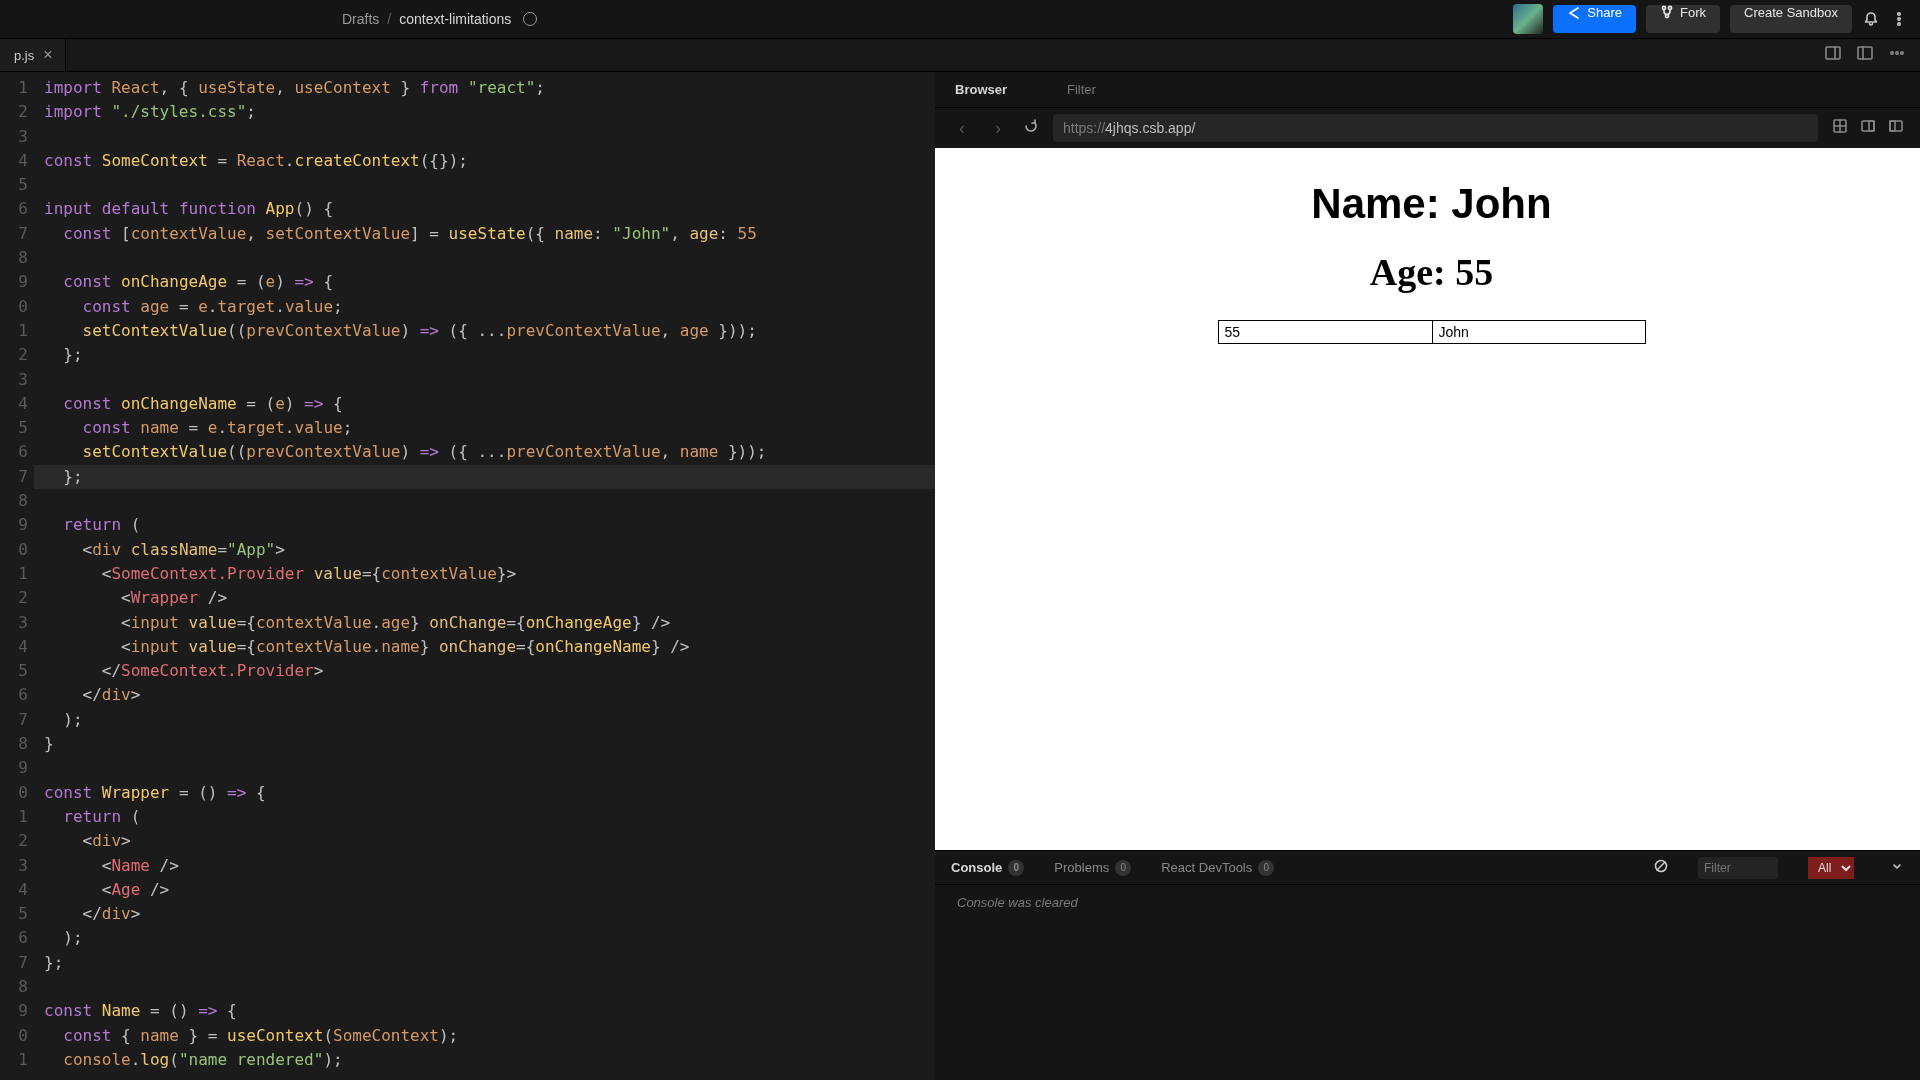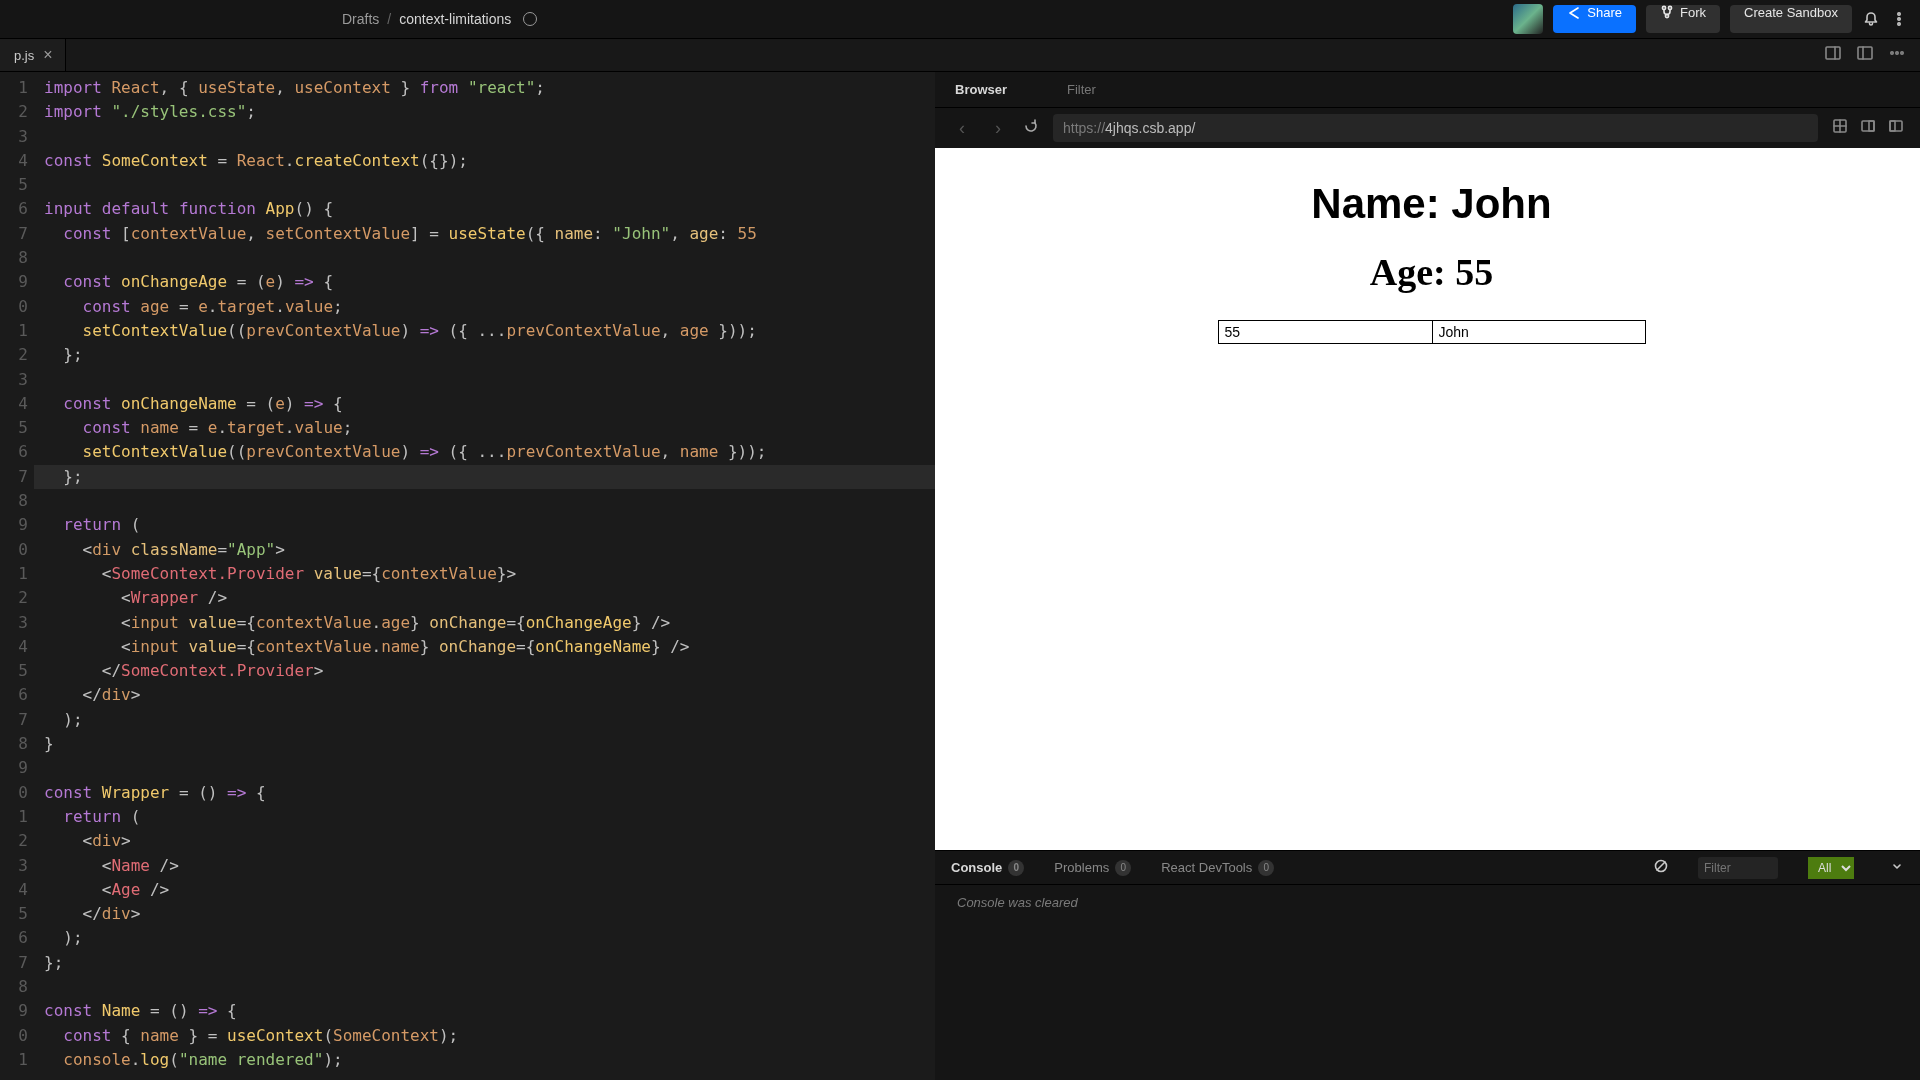--- a/index.html
+++ b/index.html
@@ -115,21 +115,21 @@
 .console-head .ctab { color: #888; display: flex; align-items: center; gap: 6px;
   cursor: pointer; }
 .console-head .ctab.active { color: #d8d8d8; font-weight: 600; }
 .badge { min-width: 16px; height: 16px; border-radius: 8px;
   background: #333; color: #888; font-size: 10px;
   display: flex; align-items: center; justify-content: center; }
 .console-head .spacer { flex: 1; }
 .filter-box { width: 80px; height: 22px; border: none;
   background: #242424; color: #ccc; font-size: 12px; padding: 0 6px;
   border-radius: 3px; }
-.filter-select { height: 22px; background: #4d7c0f; color: #ddd;
+.filter-select { height: 22px; background: #7f1d1d; color: #ddd;
   border: none; font-size: 12px; padding: 0 6px; }
 .console-body { flex: 1; padding: 10px 22px; font-size: 13px;
   font-style: italic; color: #7a7a7a; }
 
 
 svg { fill: none; stroke: currentColor; stroke-width: 1.6;
   stroke-linecap: round; stroke-linejoin: round; }
 </style>
 </head>
 <body>

